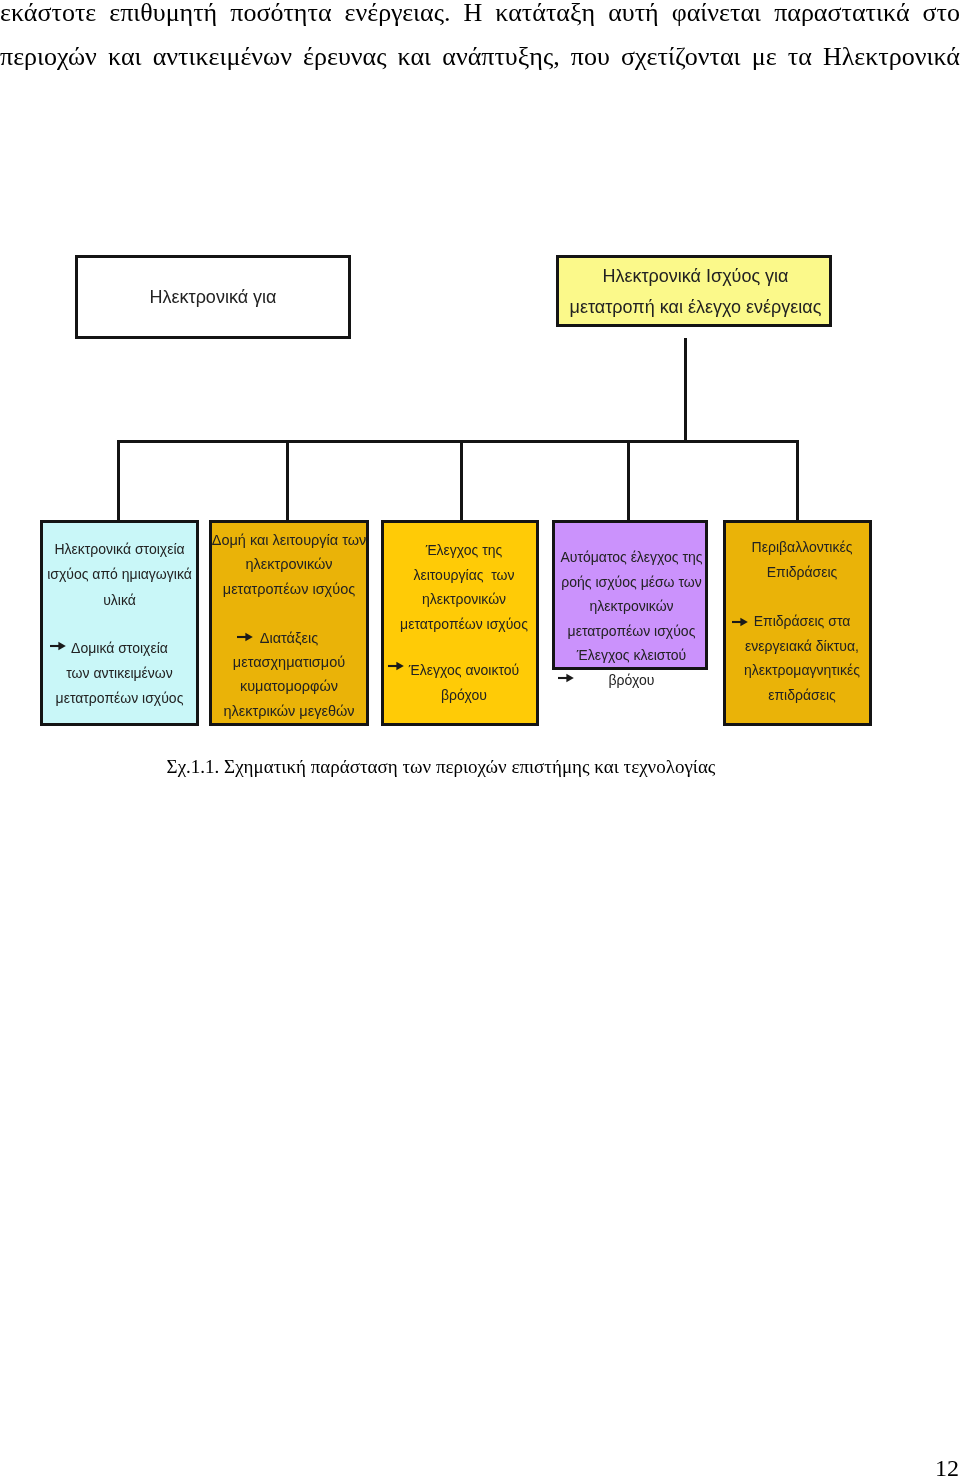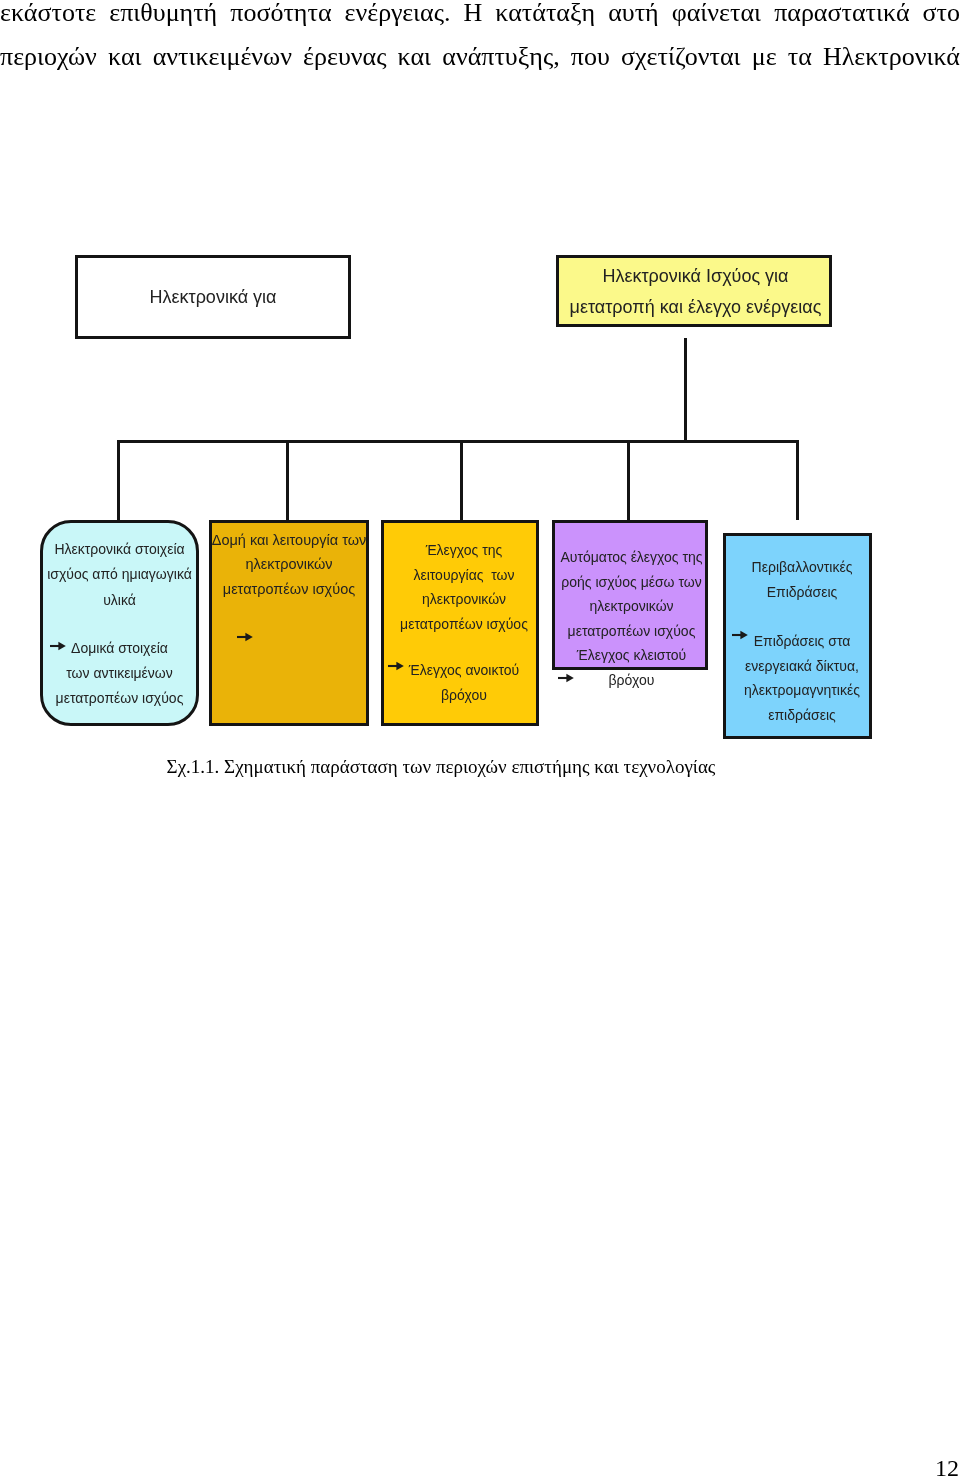--- a/index.html
+++ b/index.html
@@ -48,21 +48,21 @@
       <span class="grp">
         <span class="ln">Ηλεκτρονικά για</span>
       </span>
     </div>
     <div class="box top" id="top-box-1" style="left: 556px; top: 255px; width: 276px; height: 72px; background: rgb(251, 249, 138); font-size: 18px; line-height: 31px; padding-left: 3px; padding-top: 2px;">
       <span class="grp">
         <span class="ln">Ηλεκτρονικά Ισχύος για</span>
         <span class="ln">μετατροπή και έλεγχο ενέργειας</span>
       </span>
     </div>
-    <div class="box" id="bot-box-0" style="left: 40px; top: 520px; width: 159px; height: 206px; background: rgb(201, 247, 248); font-size: 14px; line-height: 25.3px; padding-top: 14px; padding-left: 0px; border-radius: 31px;">
+    <div class="box" id="bot-box-0" style="left: 40px; top: 520px; width: 159px; height: 206px; background: rgb(201, 247, 248); font-size: 14px; line-height: 25.3px; padding-top: 14px; padding-left: 0px;">
       <span class="grp">
         <span class="ln">Ηλεκτρονικά στοιχεία</span>
         <span class="ln">ισχύος από ημιαγωγικά</span>
         <span class="ln">υλικά</span>
       </span>
       <div class="spacer" id="spacer-0" style="height: 23px;"></div>
       <span class="grp">
         <span class="ln">Δομικά στοιχεία</span>
         <span class="ln">των αντικειμένων</span>
         <span class="ln">μετατροπέων ισχύος</span>
@@ -72,20 +72,26 @@
           <path d="M8.4 0.75 L15.8 5 L8.4 9.25 Z" fill="#1a1a1a"></path>
         </svg></span>
     </div>
     <div class="box" id="bot-box-1" style="left: 209px; top: 520px; width: 160px; height: 206px; background: #eab308; font-size: 14.5px; line-height: 24.3px; padding-top: 5px; padding-left: 0px;">
       <span class="grp">
         <span class="ln">Δομή και λειτουργία των</span>
         <span class="ln">ηλεκτρονικών</span>
         <span class="ln">μετατροπέων ισχύος</span>
       </span>
       <div class="spacer" id="spacer-1" style="height: 26px;"></div>
+      <span class="grp">
+        <span class="ln">Διατάξεις</span>
+        <span class="ln">μετασχηματισμού</span>
+        <span class="ln">κυματομορφών</span>
+        <span class="ln">ηλεκτρικών μεγεθών</span>
+      </span>
       <span class="arrow" id="arrow-1" style="left: 24.7px; top: 108.5px;"><svg viewBox="0 0 16 10" width="16" height="10">
           <path d="M0 5 H9" stroke="#1a1a1a" stroke-width="2.1" fill="none"></path>
           <path d="M8.4 0.75 L15.8 5 L8.4 9.25 Z" fill="#1a1a1a"></path>
         </svg></span>
     </div>
     <div class="box" id="bot-box-2" style="left: 381px; top: 520px; width: 158px; height: 206px; background: rgb(255, 203, 6); font-size: 14px; line-height: 24.5px; padding-top: 15px; padding-left: 8px;">
       <span class="grp">
         <span class="ln">Έλεγχος της</span>
         <span class="ln">λειτουργίας  των</span>
         <span class="ln">ηλεκτρονικών</span>
@@ -111,21 +117,21 @@
       <div class="spacer" id="spacer-3" style="height: 22px;"></div>
       <span class="grp">
         <span class="ln">Έλεγχος κλειστού</span>
         <span class="ln">βρόχου</span>
       </span>
       <span class="arrow" id="arrow-3" style="left: 2.5px; top: 150.3px;"><svg viewBox="0 0 16 10" width="16" height="10">
           <path d="M0 5 H9" stroke="#1a1a1a" stroke-width="2.1" fill="none"></path>
           <path d="M8.4 0.75 L15.8 5 L8.4 9.25 Z" fill="#1a1a1a"></path>
         </svg></span>
     </div>
-    <div class="box" id="bot-box-4" style="left: 723px; top: 520px; width: 149px; height: 206px; background: #7dd3fc; font-size: 14px; line-height: 24.5px; padding-top: 19px; padding-left: 9px; margin-top: 13px;">
+    <div class="box" id="bot-box-4" style="left: 723px; top: 520px; width: 149px; height: 206px; background: #eab308; font-size: 14px; line-height: 24.5px; padding-top: 12px; padding-left: 9px;">
       <span class="grp">
         <span class="ln">Περιβαλλοντικές</span>
         <span class="ln">Επιδράσεις</span>
       </span>
       <div class="spacer" id="spacer-4" style="height: 25px;"></div>
       <span class="grp">
         <span class="ln">Επιδράσεις στα</span>
         <span class="ln">ενεργειακά δίκτυα,</span>
         <span class="ln">ηλεκτρομαγνητικές</span>
         <span class="ln">επιδράσεις</span>

